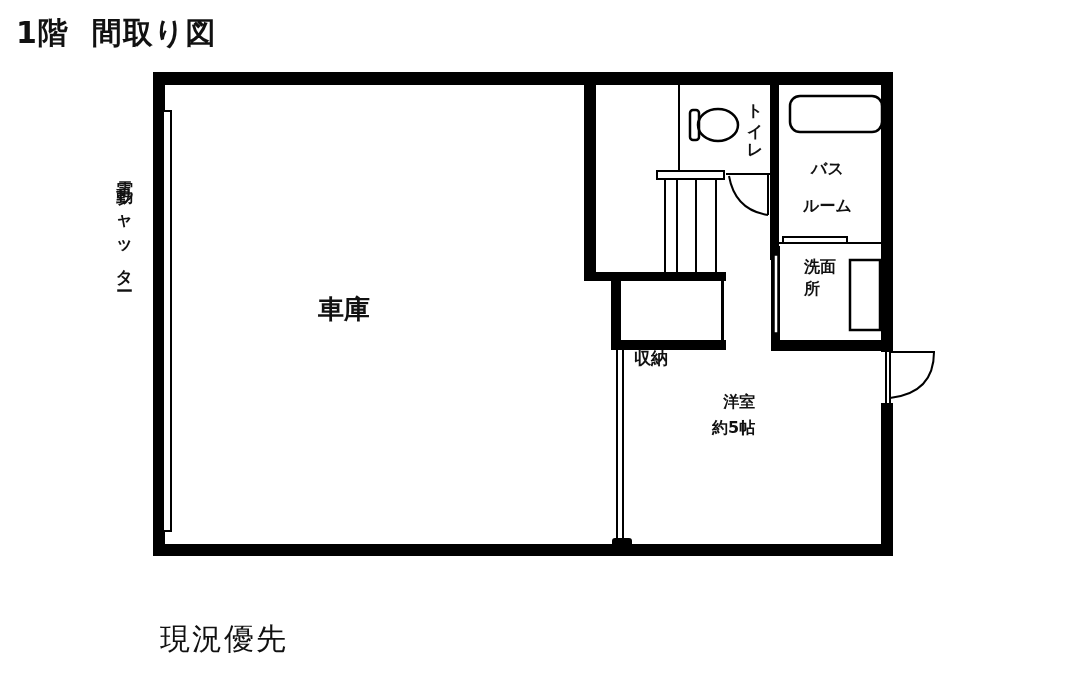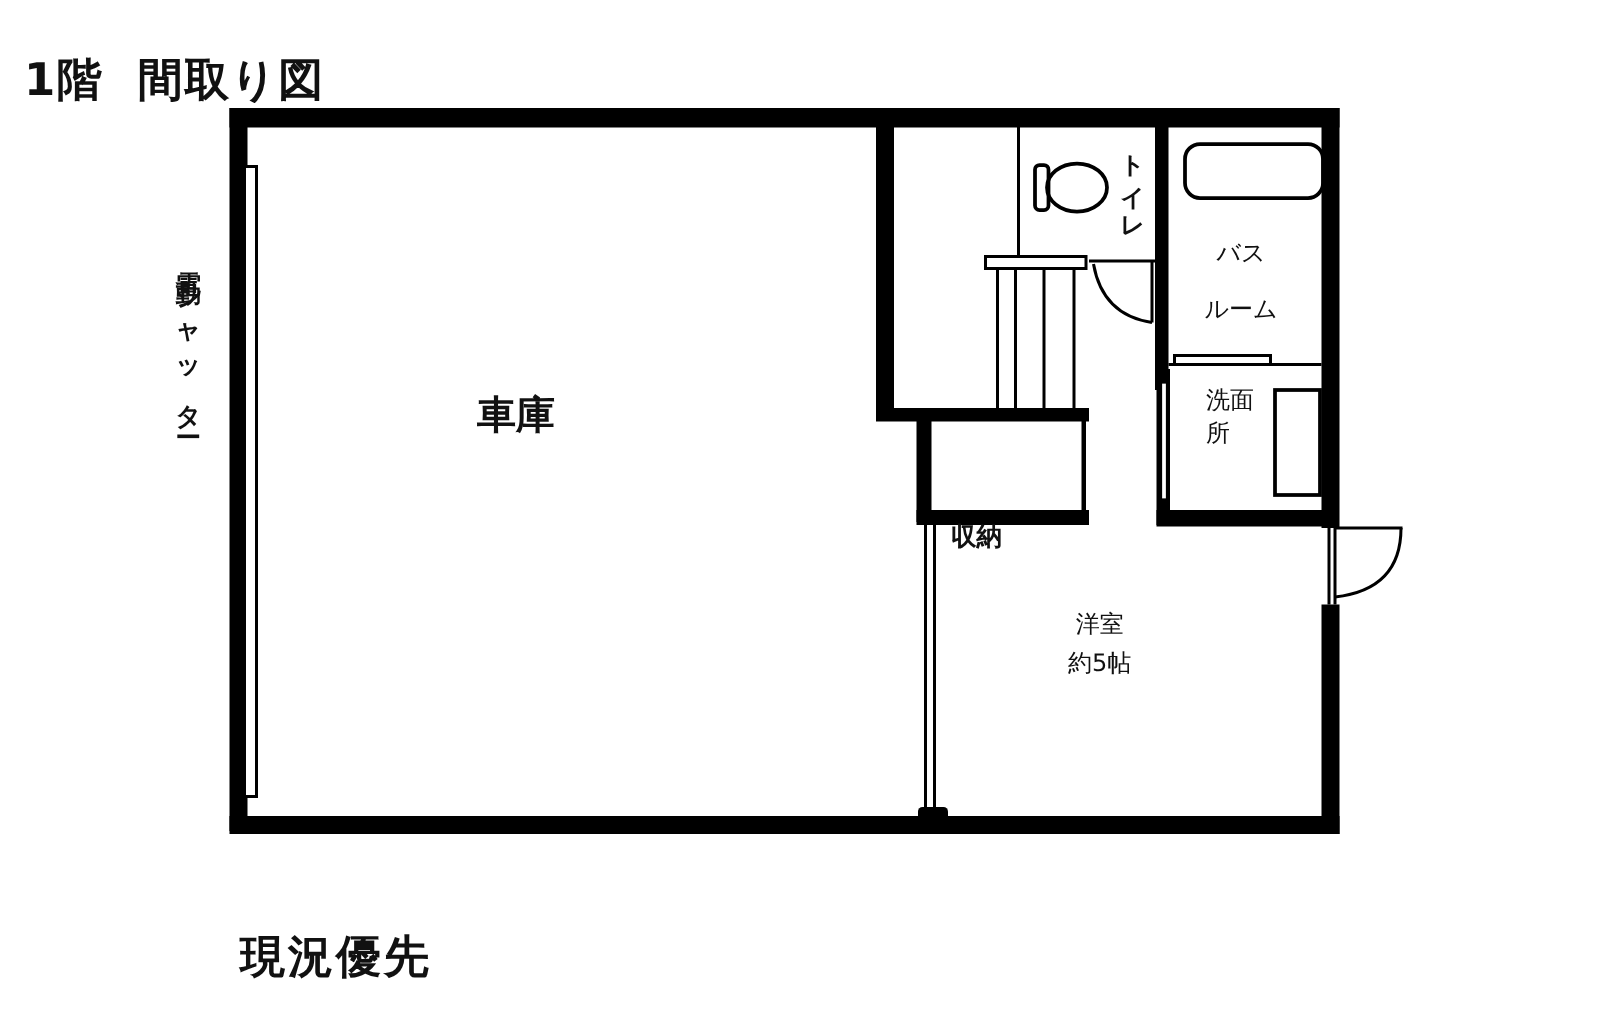--- a/index.html
+++ b/index.html
@@ -17,28 +17,27 @@
     }
     .title {
       position: absolute;
       left: 16px;
       top: 18px;
       font-size: 30px;
       font-weight: bold;
       letter-spacing: 1px;
       white-space: pre;
       line-height: 1;
-      margin-top: 21px;
     }
     .footer-note {
       position: absolute;
       left: 160px;
       top: 624px;
       font-size: 30px;
-      font-weight: bold;
+      font-weight: normal;
       letter-spacing: 2px;
       line-height: 1;
     }
     svg.plan {
       position: absolute;
       left: 0;
       top: 0;
     }
     .label {
       position: absolute;
@@ -54,21 +53,21 @@
       position: absolute;
       writing-mode: vertical-rl;
       text-orientation: upright;
       font-size: 17px;
       font-weight: bold;
       letter-spacing: 6px;
     }
     .stack {
       position: absolute;
       font-size: 16px;
-      font-weight: normal;
+      font-weight: bold;
       display: flex;
       flex-direction: column;
       align-items: center;
       line-height: 1.1;
     }
   </style>
 </head>
 <body>
 
 <div class="title">1階  間取り図</div>
@@ -151,34 +150,34 @@
 
   <g fill="none" stroke="#000" stroke-width="2">
     <line x1="617" y1="350" x2="617" y2="540"></line>
     <line x1="623" y1="350" x2="623" y2="540"></line>
   </g>
   <rect x="612" y="538" width="20" height="10" rx="3" fill="#000"></rect>
 </svg>
 
 <div class="vertical" style="left:114px; top:168px;">電動シャッター</div>
 
-<div class="label big" style="left:318px; top:261px;">車庫</div>
+<div class="label big" style="left:318px; top:293px;">車庫</div>
 
 <div class="vertical" style="left:744px; top:92px; font-size:16px; letter-spacing:2px;">トイレ</div>
 
 <div class="stack" style="left:803px; top:160px;">
   <span>バス</span>
   <span style="margin-top:19px;">ルーム</span>
 </div>
 
 <div class="stack" style="left:804px; top:258px; align-items:flex-start;justify-content:flex-end;">
   <span>洗面</span>
   <span style="margin-top:4px;">所</span>
 </div>
 
 <div class="label" style="left:634px; top:300px;margin-top:48px;">収納</div>
 
-<div class="stack" style="left:712px; top:407px;">
+<div class="stack" style="left:712px; top:393px;align-items:flex-end;">
   <span>洋室</span>
   <span style="margin-top:8px;">約5帖</span>
 </div>
 
 <div class="footer-note">現況優先</div>
 
 </body></html>

